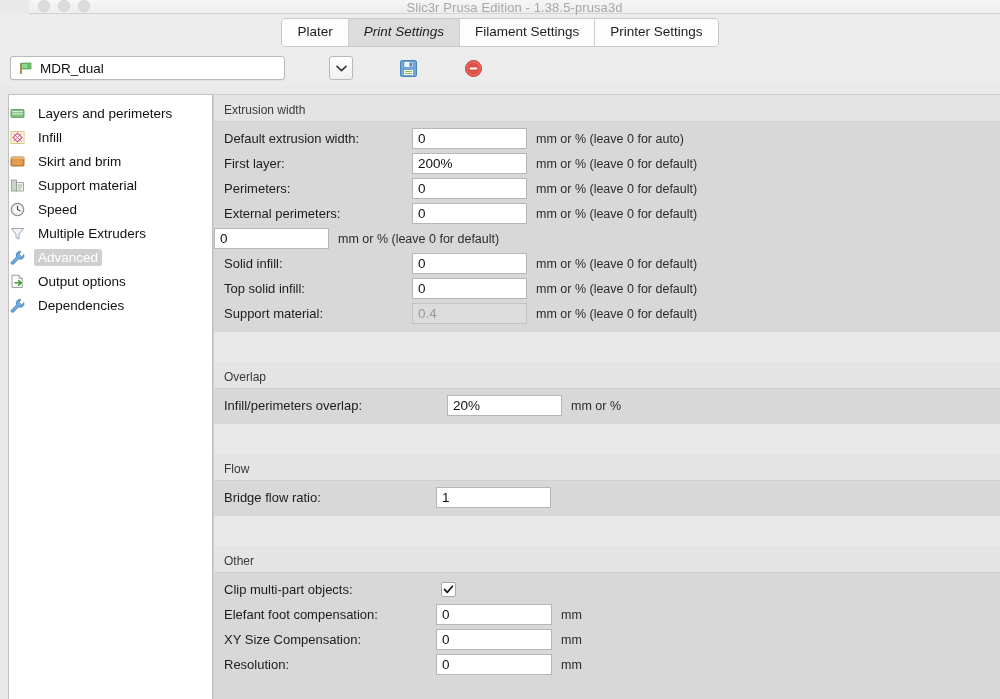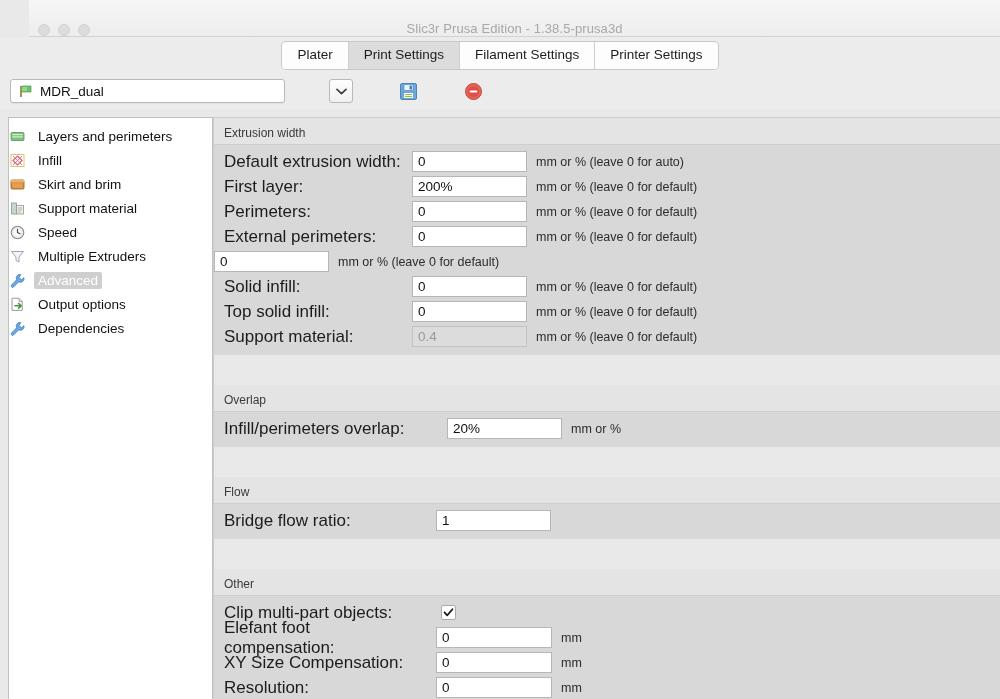--- a/index.html
+++ b/index.html
@@ -8,24 +8,24 @@
     width: 1000px; height: 699px;
     font-family: "Liberation Sans", sans-serif;
     background: #e9e9e9;
     overflow: hidden;
     -webkit-font-smoothing: antialiased;
   }
 
   
   .titlebar {
     position: relative;
-    height: 37px;
+    height: 14px;
     background: linear-gradient(to bottom, #f6f6f6, #ededed);
     border-bottom: 1px solid #d3d3d3;
-    display: flex; align-items: flex-end; margin-left: 29px;
+    display: flex; align-items: flex-start; margin-left: 29px;
   }
   .traffic { display: flex; gap: 8px; margin-left: 9px; }
   .light { width: 12px; height: 12px; border-radius: 50%;
            background: #dcdcdc; border: 1px solid #d2d2d2; }
   .title-text {
     position: absolute; left: 0; right: 0; text-align: center;
     font-size: 13px; color: #a8a8a8; letter-spacing: .1px;
   }
 
   
@@ -39,21 +39,21 @@
           box-shadow: 0 0 0 1px #c8c8c8; margin-bottom: 4px; }
   .tab {
     padding: 4px 15px 5px;
     font-size: 13.5px; color: #1d1d1d;
     background: #fdfdfd;
     border-right: 1px solid #cfcfcf;
     line-height: 18px;
     cursor: default;
   }
   .tab:last-child { border-right: none; }
-  .tab.active { background: #dcdcdc; }
+  .tab.active { background: #dcdcdc; font-style: italic; }
 
   
   .toolbar {
     height: 36px;
     background: #ececec;
     display: flex; align-items: center;
     padding: 0 10px;
     gap: 37px;
   }
   .preset-combo {
@@ -114,21 +114,21 @@
     padding: 8px 0 4px 10px;
     background: #e4e4e4;
     border-bottom: 1px solid #cfcfcf;
   }
   .group-body { background: #d8d8d8; padding: 4px 0 6px 0; }
   .group-gap { height: 30px; background: #e9e9e9; }
 
   .row { display: flex; align-items: center; height: 25px; }
   .row-label {
     width: 198px; padding-left: 10px;
-    font-size: 17px; color: #1c1c1c;
+    font-size: 13px; color: #1c1c1c;
   }
   .field {
     height: 21px; background: #ffffff;
     border: 1px solid #b6b6b6;
     display: flex; align-items: center;
     padding: 0 5px;
     font-size: 13.5px; color: #111;
     cursor: text;
   }
   .field.w115 { width: 115px; }

